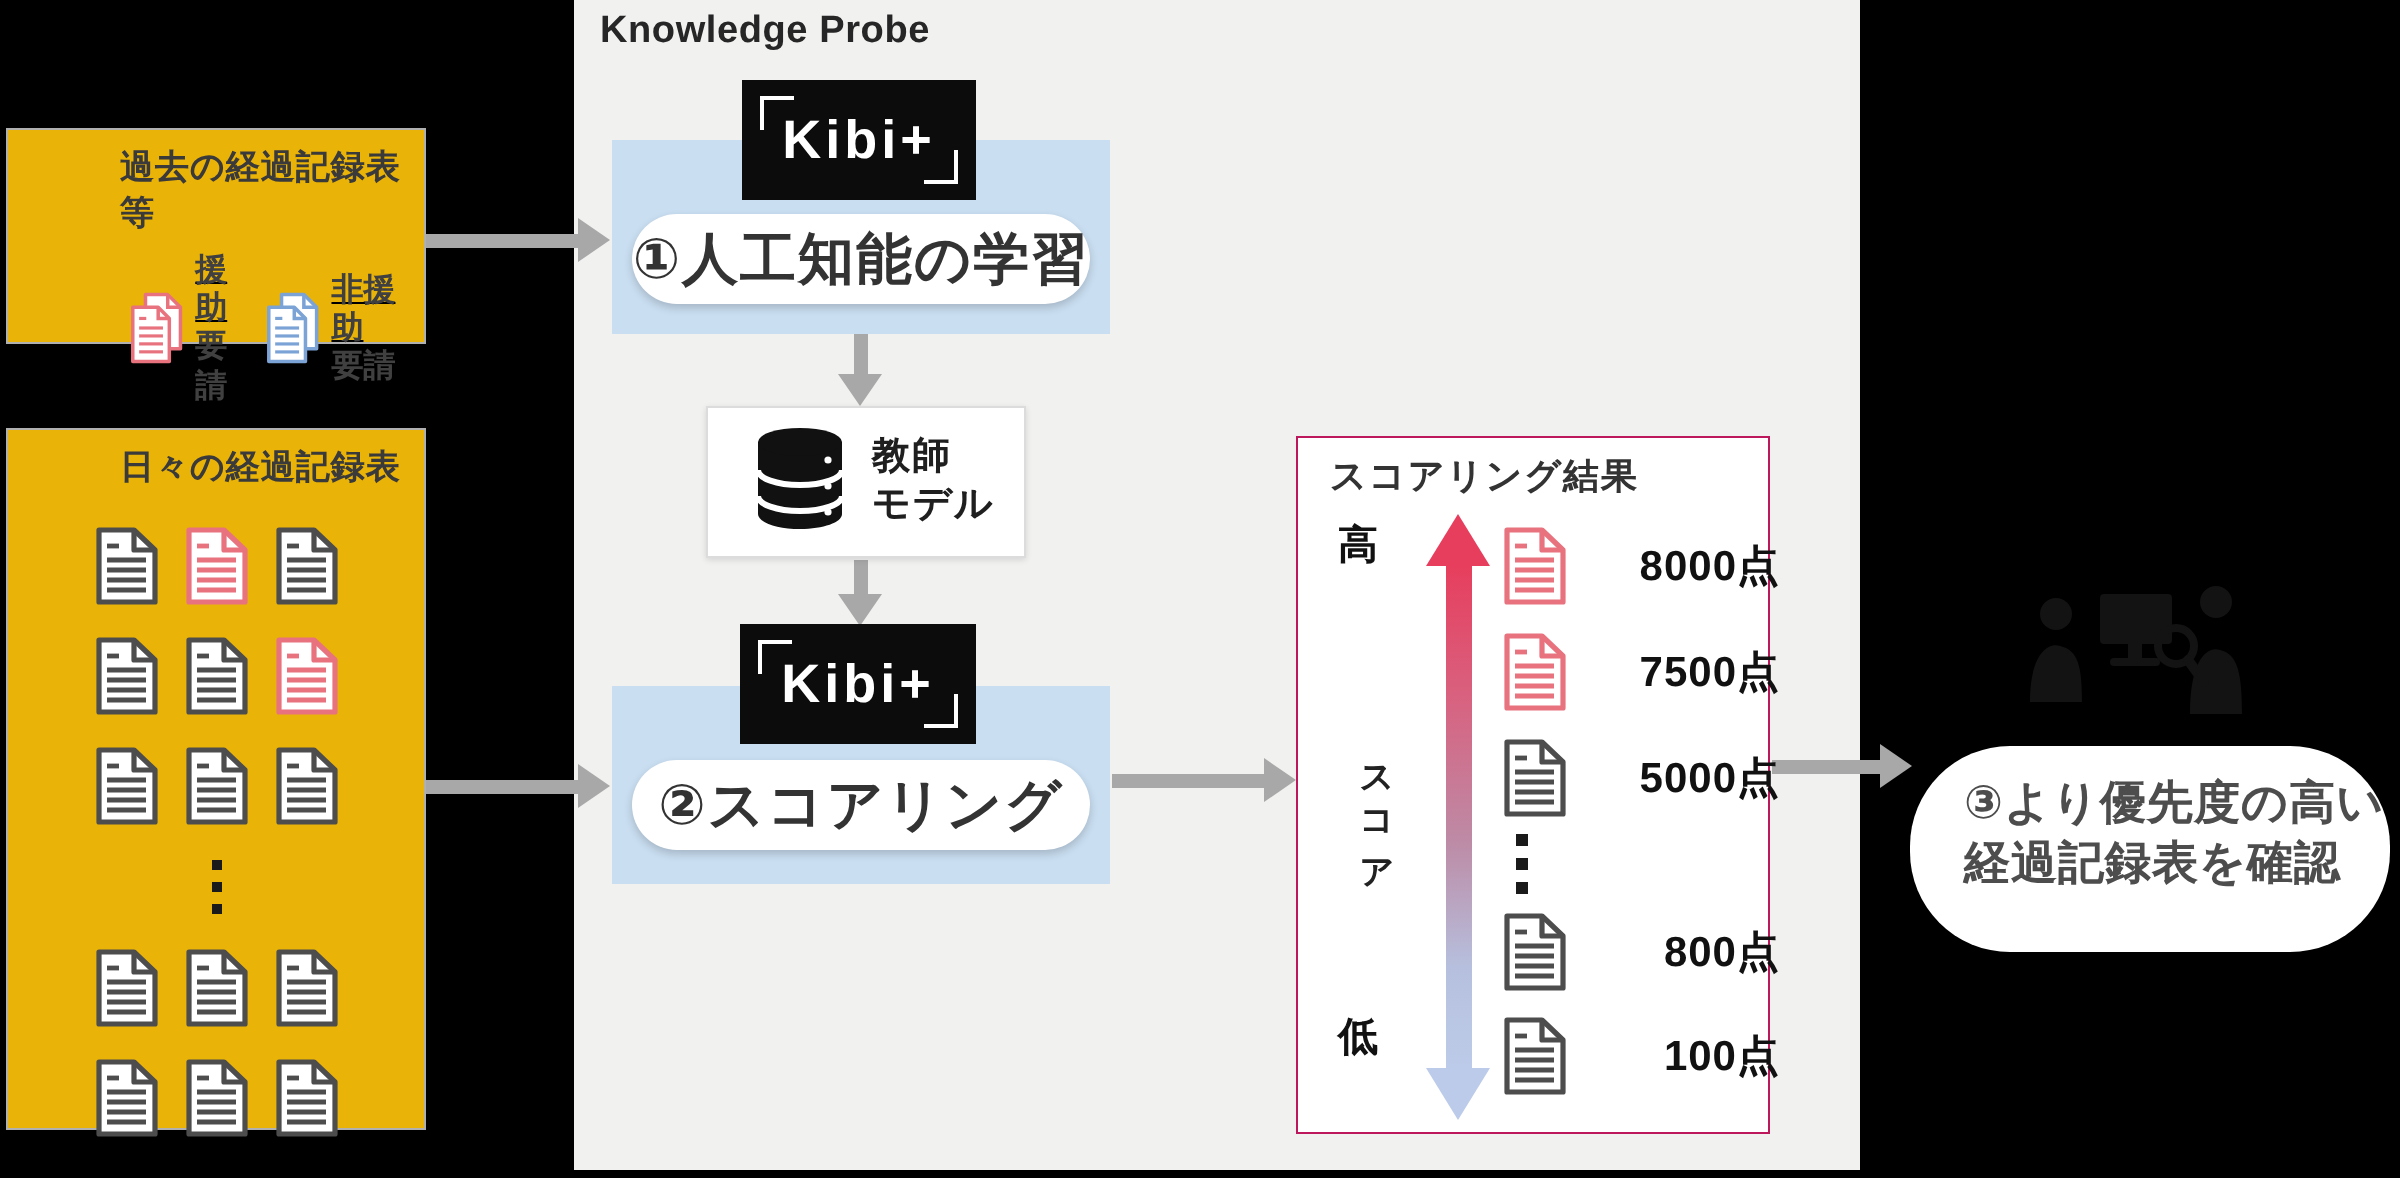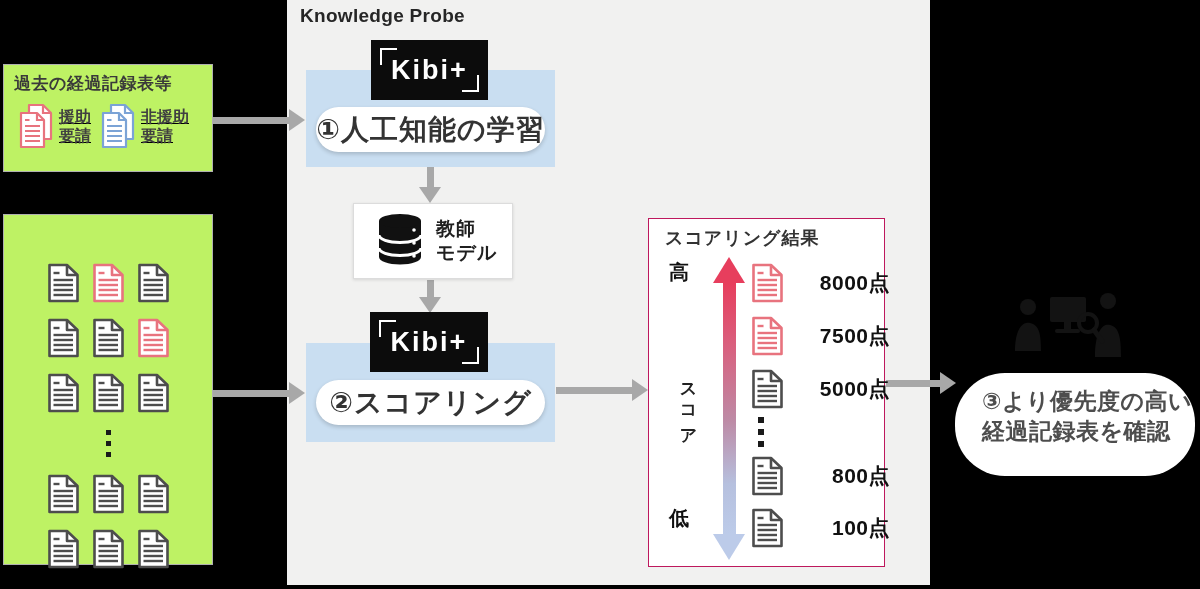--- a/index.html
+++ b/index.html
@@ -5,21 +5,21 @@
   html,body{margin:0;padding:0;background:#000;}
   body{width:1200px;height:589px;overflow:hidden;
        font-family:"Liberation Sans","DejaVu Sans",sans-serif;}
   .canvas{position:relative;width:1200px;height:589px;background:#000;}
 
   
   .kp-panel{position:absolute;left:287px;top:0;width:643px;height:585px;background:#f1f1f0;}
   .kp-title{position:absolute;left:300px;top:5px;font-size:19px;font-weight:700;color:#262626;letter-spacing:.3px;}
 
   
-  .wbox{position:absolute;background:#bef264;border:1px solid #b0b0b0;box-sizing:border-box;}
+  .wbox{position:absolute;background:#eab308;border:1px solid #b0b0b0;box-sizing:border-box;padding-left:46px;}
   .box-past{left:3px;top:64px;width:210px;height:108px;}
   .box-daily{left:3px;top:214px;width:210px;height:351px;}
   .box-title{padding:7px 10px 2px;font-size:17px;font-weight:700;color:#3a3a3a;letter-spacing:.5px;}
 
   .past-items{display:flex;align-items:center;gap:9px;padding:6px 8px 0 14px;}
   .past-item{display:flex;align-items:center;gap:5px;text-decoration:underline;}
   .past-label{font-size:16px;font-weight:700;color:#404040;line-height:1.2;white-space:pre-line;}
 
   .daily-grid{position:absolute;left:0;top:48px;width:100%;display:flex;flex-direction:column;gap:15px;align-items:center;}
   .doc-row{display:flex;gap:12px;}
@@ -121,20 +121,21 @@
     <line x1="7" y1="33" x2="22" y2="33" stroke="#7ba3d6" stroke-width="2"></line>
     <line x1="7" y1="38" x2="22" y2="38" stroke="#7ba3d6" stroke-width="2"></line>
   </svg>
           <span class="past-label">非援助
 要請</span>
         </div>
       </div>
   </div>
 
   <div class="wbox box-daily">
+    <div class="box-title">日々の経過記録表</div>
     <div class="daily-grid" id="daily-grid">
         <div class="doc-row">
           <svg width="33" height="40" viewBox="0 0 33 40">
     <path d="M2.5 2 H20 L30.5 12 V38 H2.5 Z" fill="#fff" stroke="#4d4d4d" stroke-width="2.6" stroke-linejoin="round"></path>
     <path d="M20 2 V12 H30.5" fill="none" stroke="#4d4d4d" stroke-width="2.6" stroke-linejoin="round"></path>
     <line x1="6.5" y1="10" x2="12.5" y2="10" stroke="#4d4d4d" stroke-width="2.4"></line>
     <line x1="6.5" y1="17" x2="26" y2="17" stroke="#4d4d4d" stroke-width="2.4"></line>
     <line x1="6.5" y1="22" x2="26" y2="22" stroke="#4d4d4d" stroke-width="2.4"></line>
     <line x1="6.5" y1="27" x2="26" y2="27" stroke="#4d4d4d" stroke-width="2.4"></line>
     <line x1="6.5" y1="32" x2="26" y2="32" stroke="#4d4d4d" stroke-width="2.4"></line>

